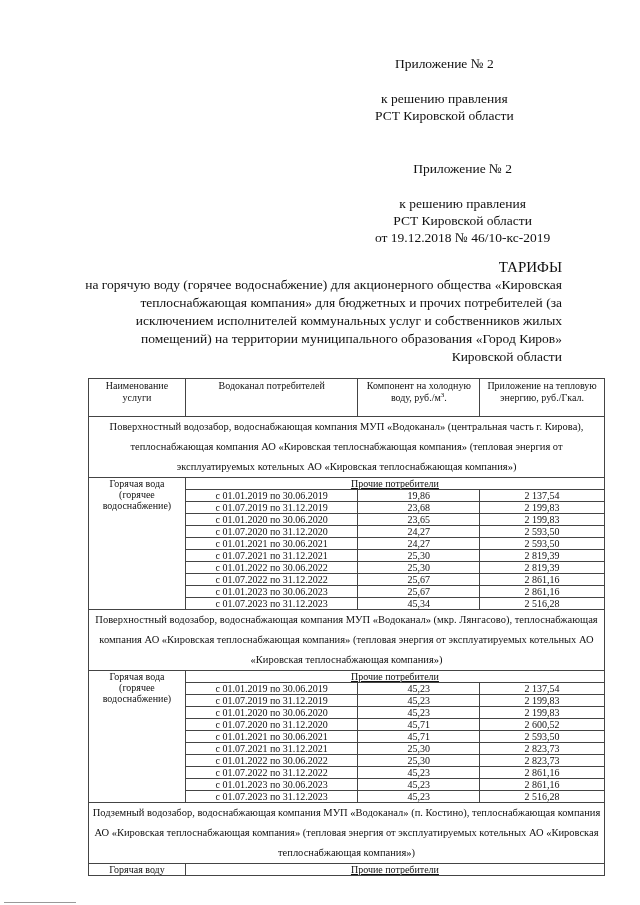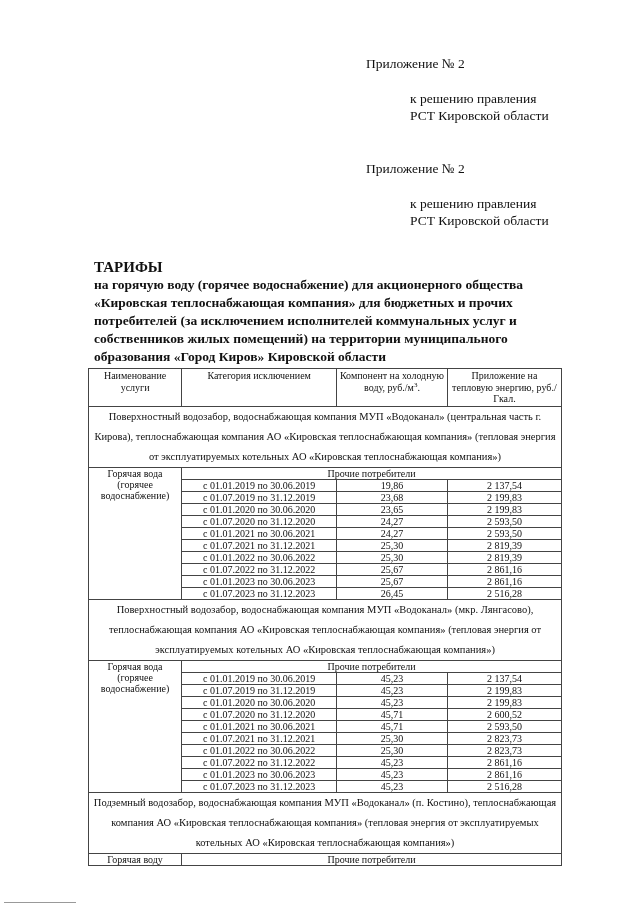--- a/index.html
+++ b/index.html
@@ -1,78 +1,79 @@
 <!DOCTYPE html>
 <html><head>
 <meta charset="utf-8">
 <style>
   * { margin: 0; padding: 0; box-sizing: border-box; }
   html, body { width: 640px; height: 905px; background: #ffffff; overflow: hidden; }
   body { position: relative; font-family: "Liberation Serif", "DejaVu Serif", serif; color: #111; }
 
-  .appendix { position: absolute; left: 366px; font-size: 13.5px; line-height: 17px; }
+  .appendix { position: absolute; left: 375px; font-size: 13.5px; line-height: 17px; text-align: center; }
   .appendix .title { display: block; }
-  .appendix .line { display: block; margin-left: 44px; }
+  .appendix .line { display: block; }
   #app1 { top: 55px; }
   #app1 .sub { margin-top: 18px; }
   #app2 { top: 160px; }
   #app2 .sub { margin-top: 18px; }
 
   .hand { font-family: "DejaVu Serif", serif; font-style: italic; font-size: 12px; color: #333;
           text-decoration: underline; letter-spacing: 0.5px; }
 
-  .heading { position: absolute; left: 94px; width: 480px; top: 258px; text-align: left;
-             font-weight: bold; font-size: 13.5px; line-height: 18px; }
+  .heading { position: absolute; left: 82px; width: 480px; top: 258px; text-align: right;
+             font-weight: normal; font-size: 13.5px; line-height: 18px; }
   .heading .big { font-size: 15px; display: block; margin-bottom: 0px; }
 
-  table.tariffs { position: absolute; left: 88px; top: 368px; width: 474px;
+  table.tariffs { position: absolute; left: 88px; top: 378px; width: 517px;
                   border-collapse: collapse; font-size: 10px; line-height: 11.5px; }
   table.tariffs td, table.tariffs th { border: 1px solid #444; font-weight: normal; text-align: center;
                   padding: 0 2px; vertical-align: top; }
   table.tariffs th { padding-top: 1px; height: 38px; }
   col.c1 { width: 97px; } col.c2 { width: 173px; } col.c3 { width: 122px; } col.c4 { width: 125px; }
   td.section { padding: 1px 4px; font-size: 10.5px; line-height: 20px; }
   td.service { border-bottom: none; margin-left: 48px; }
-  td.cat { text-align: left; padding-left: 4px; }
+  td.cat { text-align: left; padding-left: 4px; text-decoration: underline; }
   tr.row td { height: 11.6px; line-height: 11px; }
   sup { font-size: 7px; line-height: 0; }
 
   .footer-line { position: absolute; left: 4px; top: 902px; width: 72px; border-top: 1px solid #999; }
 </style>
 </head>
 <body>
 
 <div id="app1" class="appendix">
   <span class="title">Приложение № 2</span>
   <span class="line sub">к решению правления</span>
   <span class="line">РСТ Кировской области</span>
 </div>
 
 <div id="app2" class="appendix">
   <span class="title">Приложение № 2</span>
   <span class="line sub">к решению правления</span>
   <span class="line">РСТ Кировской области</span>
+  <span class="line">от 19.12.2018 № 46/10-кс-2019</span>
 </div>
 
 <div class="heading">
   <span class="big">ТАРИФЫ</span>
   <span>на горячую воду (горячее водоснабжение) для акционерного общества «Кировская теплоснабжающая компания» для бюджетных и прочих потребителей (за исключением исполнителей коммунальных услуг и собственников жилых помещений) на территории муниципального образования «Город Киров» Кировской области</span>
 </div>
 
 <table class="tariffs">
   <colgroup>
       <col class="c1">
       <col class="c2">
       <col class="c3">
       <col class="c4">
     </colgroup>
   <thead>
     <tr>
       <th>Наименование услуги</th>
-      <th>Категория исключением</th>
+      <th>Водоканал потребителей</th>
       <th><span>Компонент на холодную воду, руб./м</span><sup>3</sup><span>.</span></th>
       <th>Приложение на тепловую энергию, руб./Гкал.</th>
     </tr>
   </thead>
   <tbody id="tbody">
       <tr>
         <td colspan="4" class="section">Поверхностный водозабор, водоснабжающая компания МУП «Водоканал» (центральная часть г. Кирова), теплоснабжающая компания АО «Кировская теплоснабжающая компания» (тепловая энергия от эксплуатируемых котельных АО «Кировская теплоснабжающая компания»)</td>
       </tr>
       <tr class="row">
         <td class="service" rowspan="11" style="border-bottom: 1px solid rgb(68, 68, 68);">Горячая вода (горячее водоснабжение)</td>
@@ -118,21 +119,21 @@
         <td>25,67</td>
         <td>2 861,16</td>
       </tr>
       <tr class="row">
         <td>с 01.01.2023 по 30.06.2023</td>
         <td>25,67</td>
         <td>2 861,16</td>
       </tr>
       <tr class="row">
         <td>с 01.07.2023 по 31.12.2023</td>
-        <td>26,45</td>
+        <td>45,34</td>
         <td>2 516,28</td>
       </tr>
       <tr>
         <td colspan="4" class="section">Поверхностный водозабор, водоснабжающая компания МУП «Водоканал» (мкр. Лянгасово), теплоснабжающая компания АО «Кировская теплоснабжающая компания» (тепловая энергия от эксплуатируемых котельных АО «Кировская теплоснабжающая компания»)</td>
       </tr>
       <tr class="row">
         <td class="service" rowspan="11" style="border-bottom: 1px solid rgb(68, 68, 68);">Горячая вода (горячее водоснабжение)</td>
         <td colspan="3" class="cat">Прочие потребители</td>
       </tr>
       <tr class="row">

